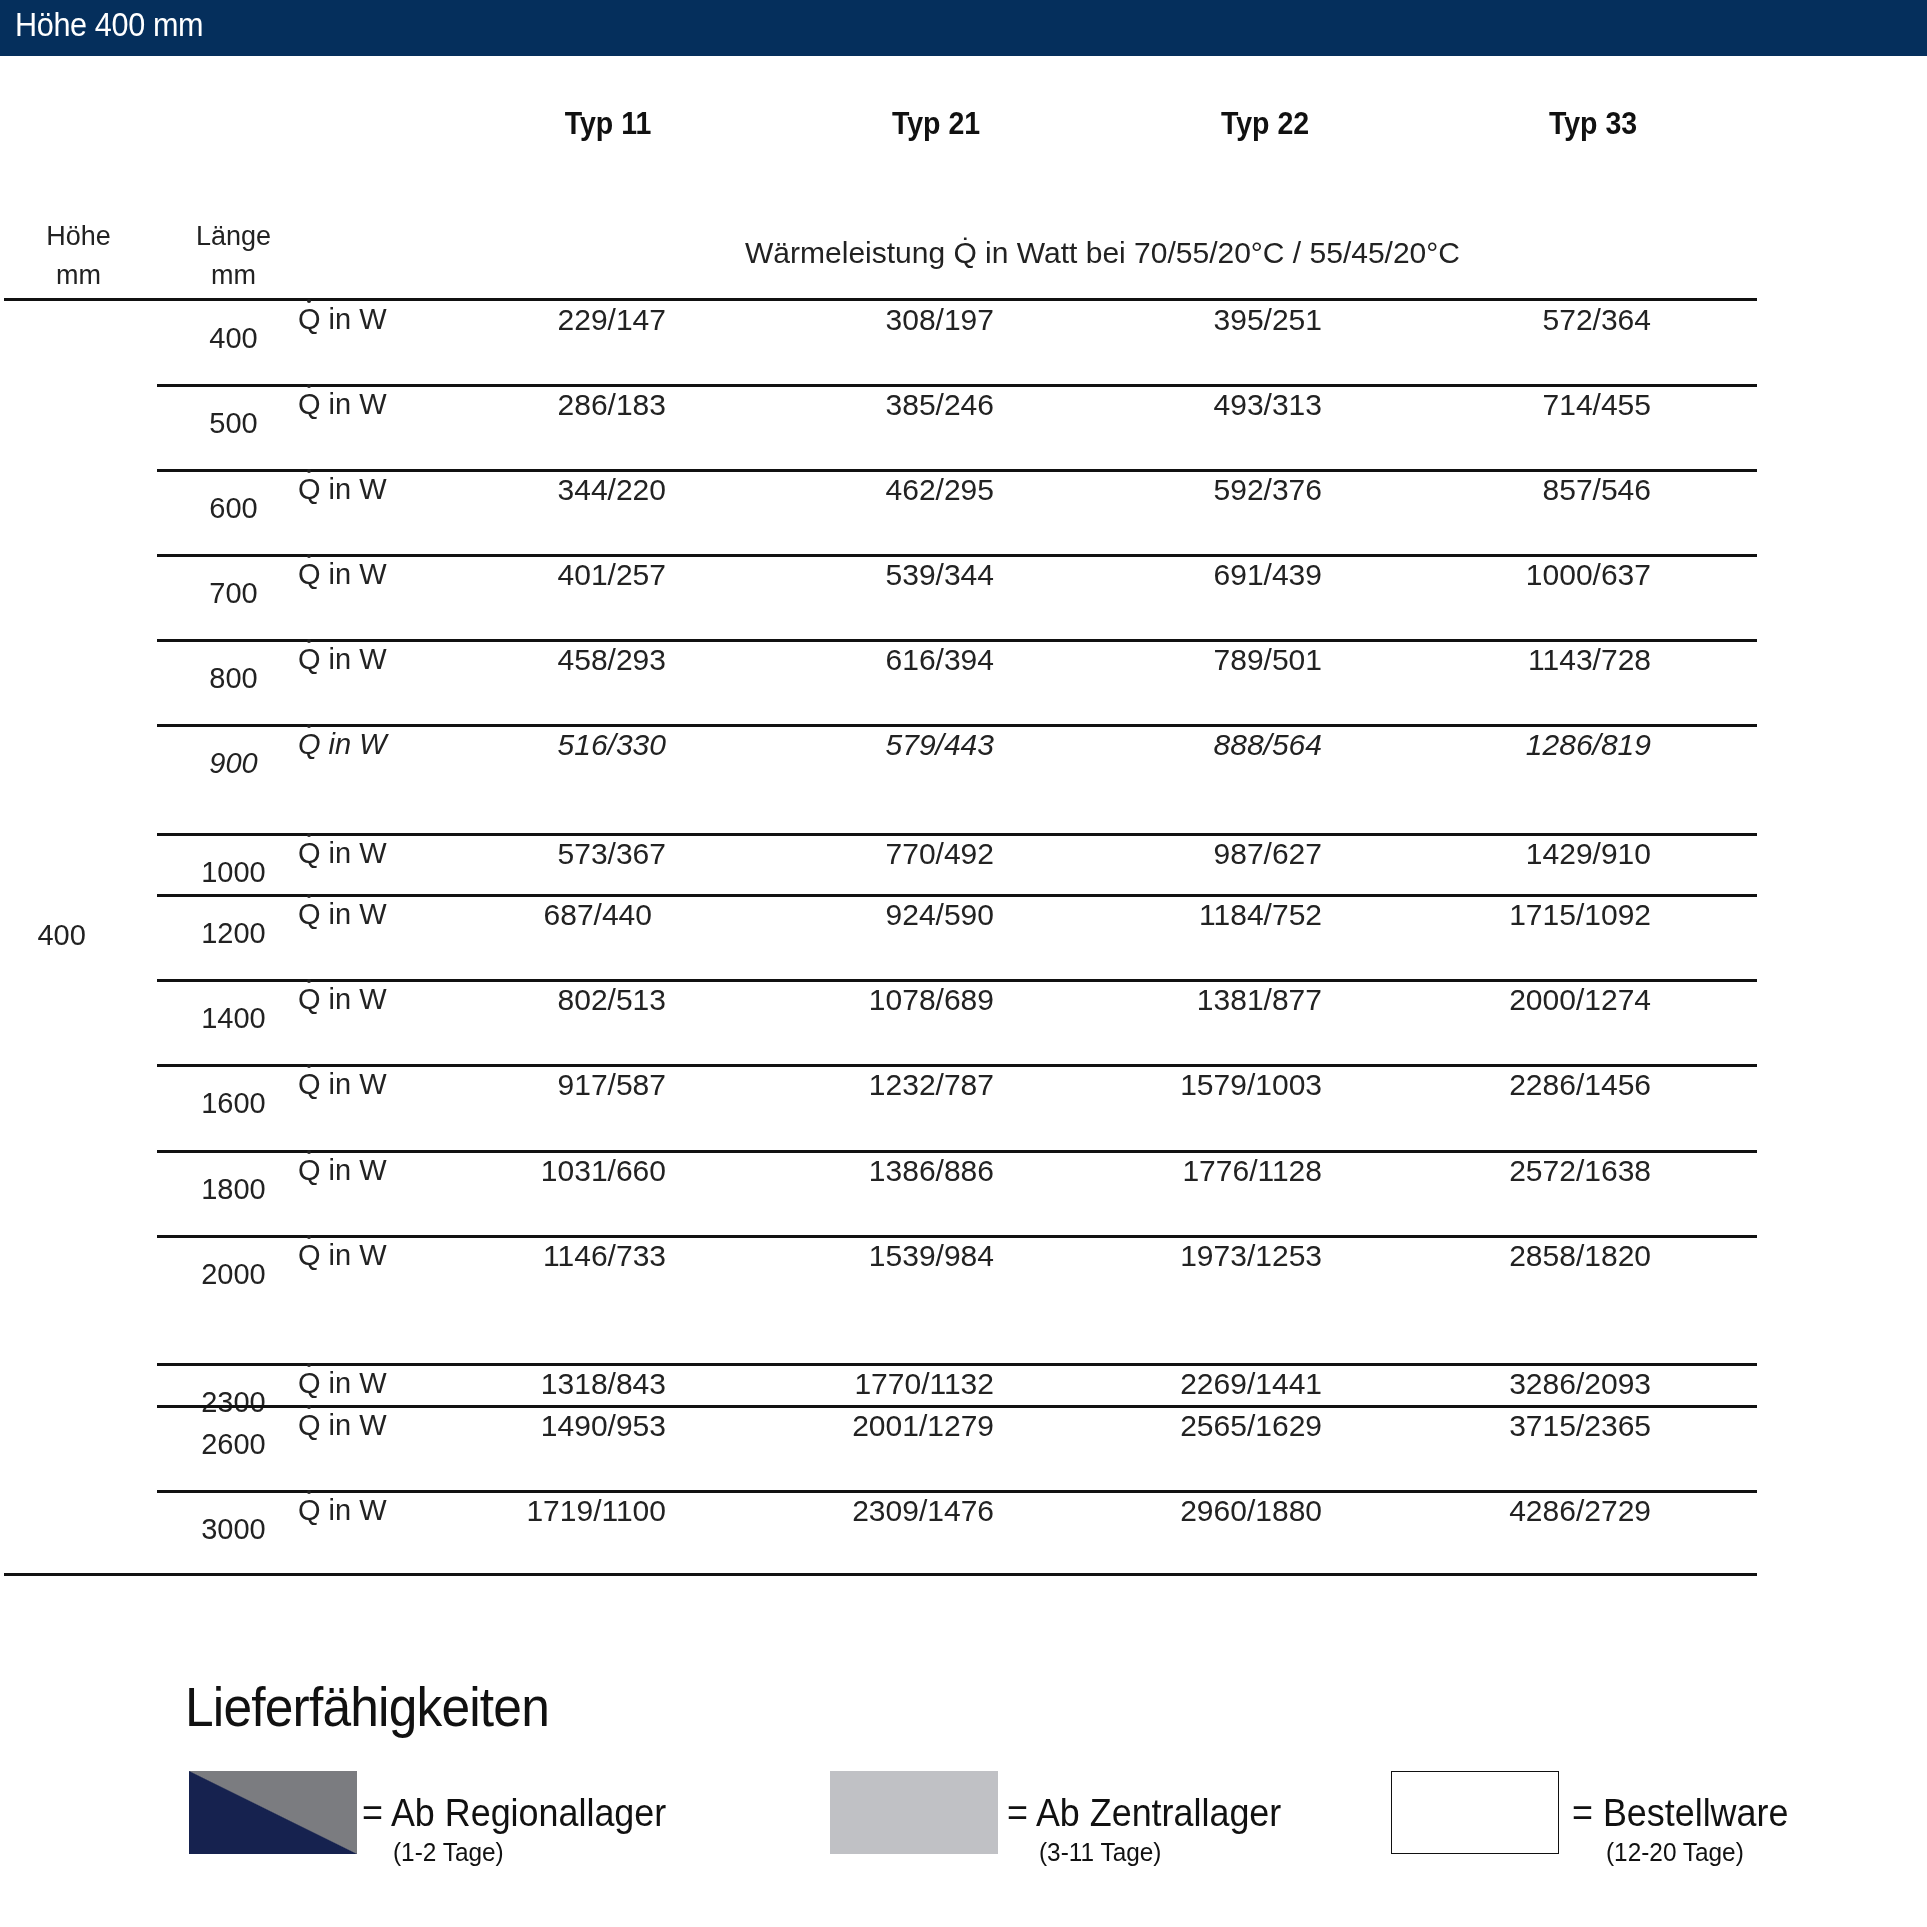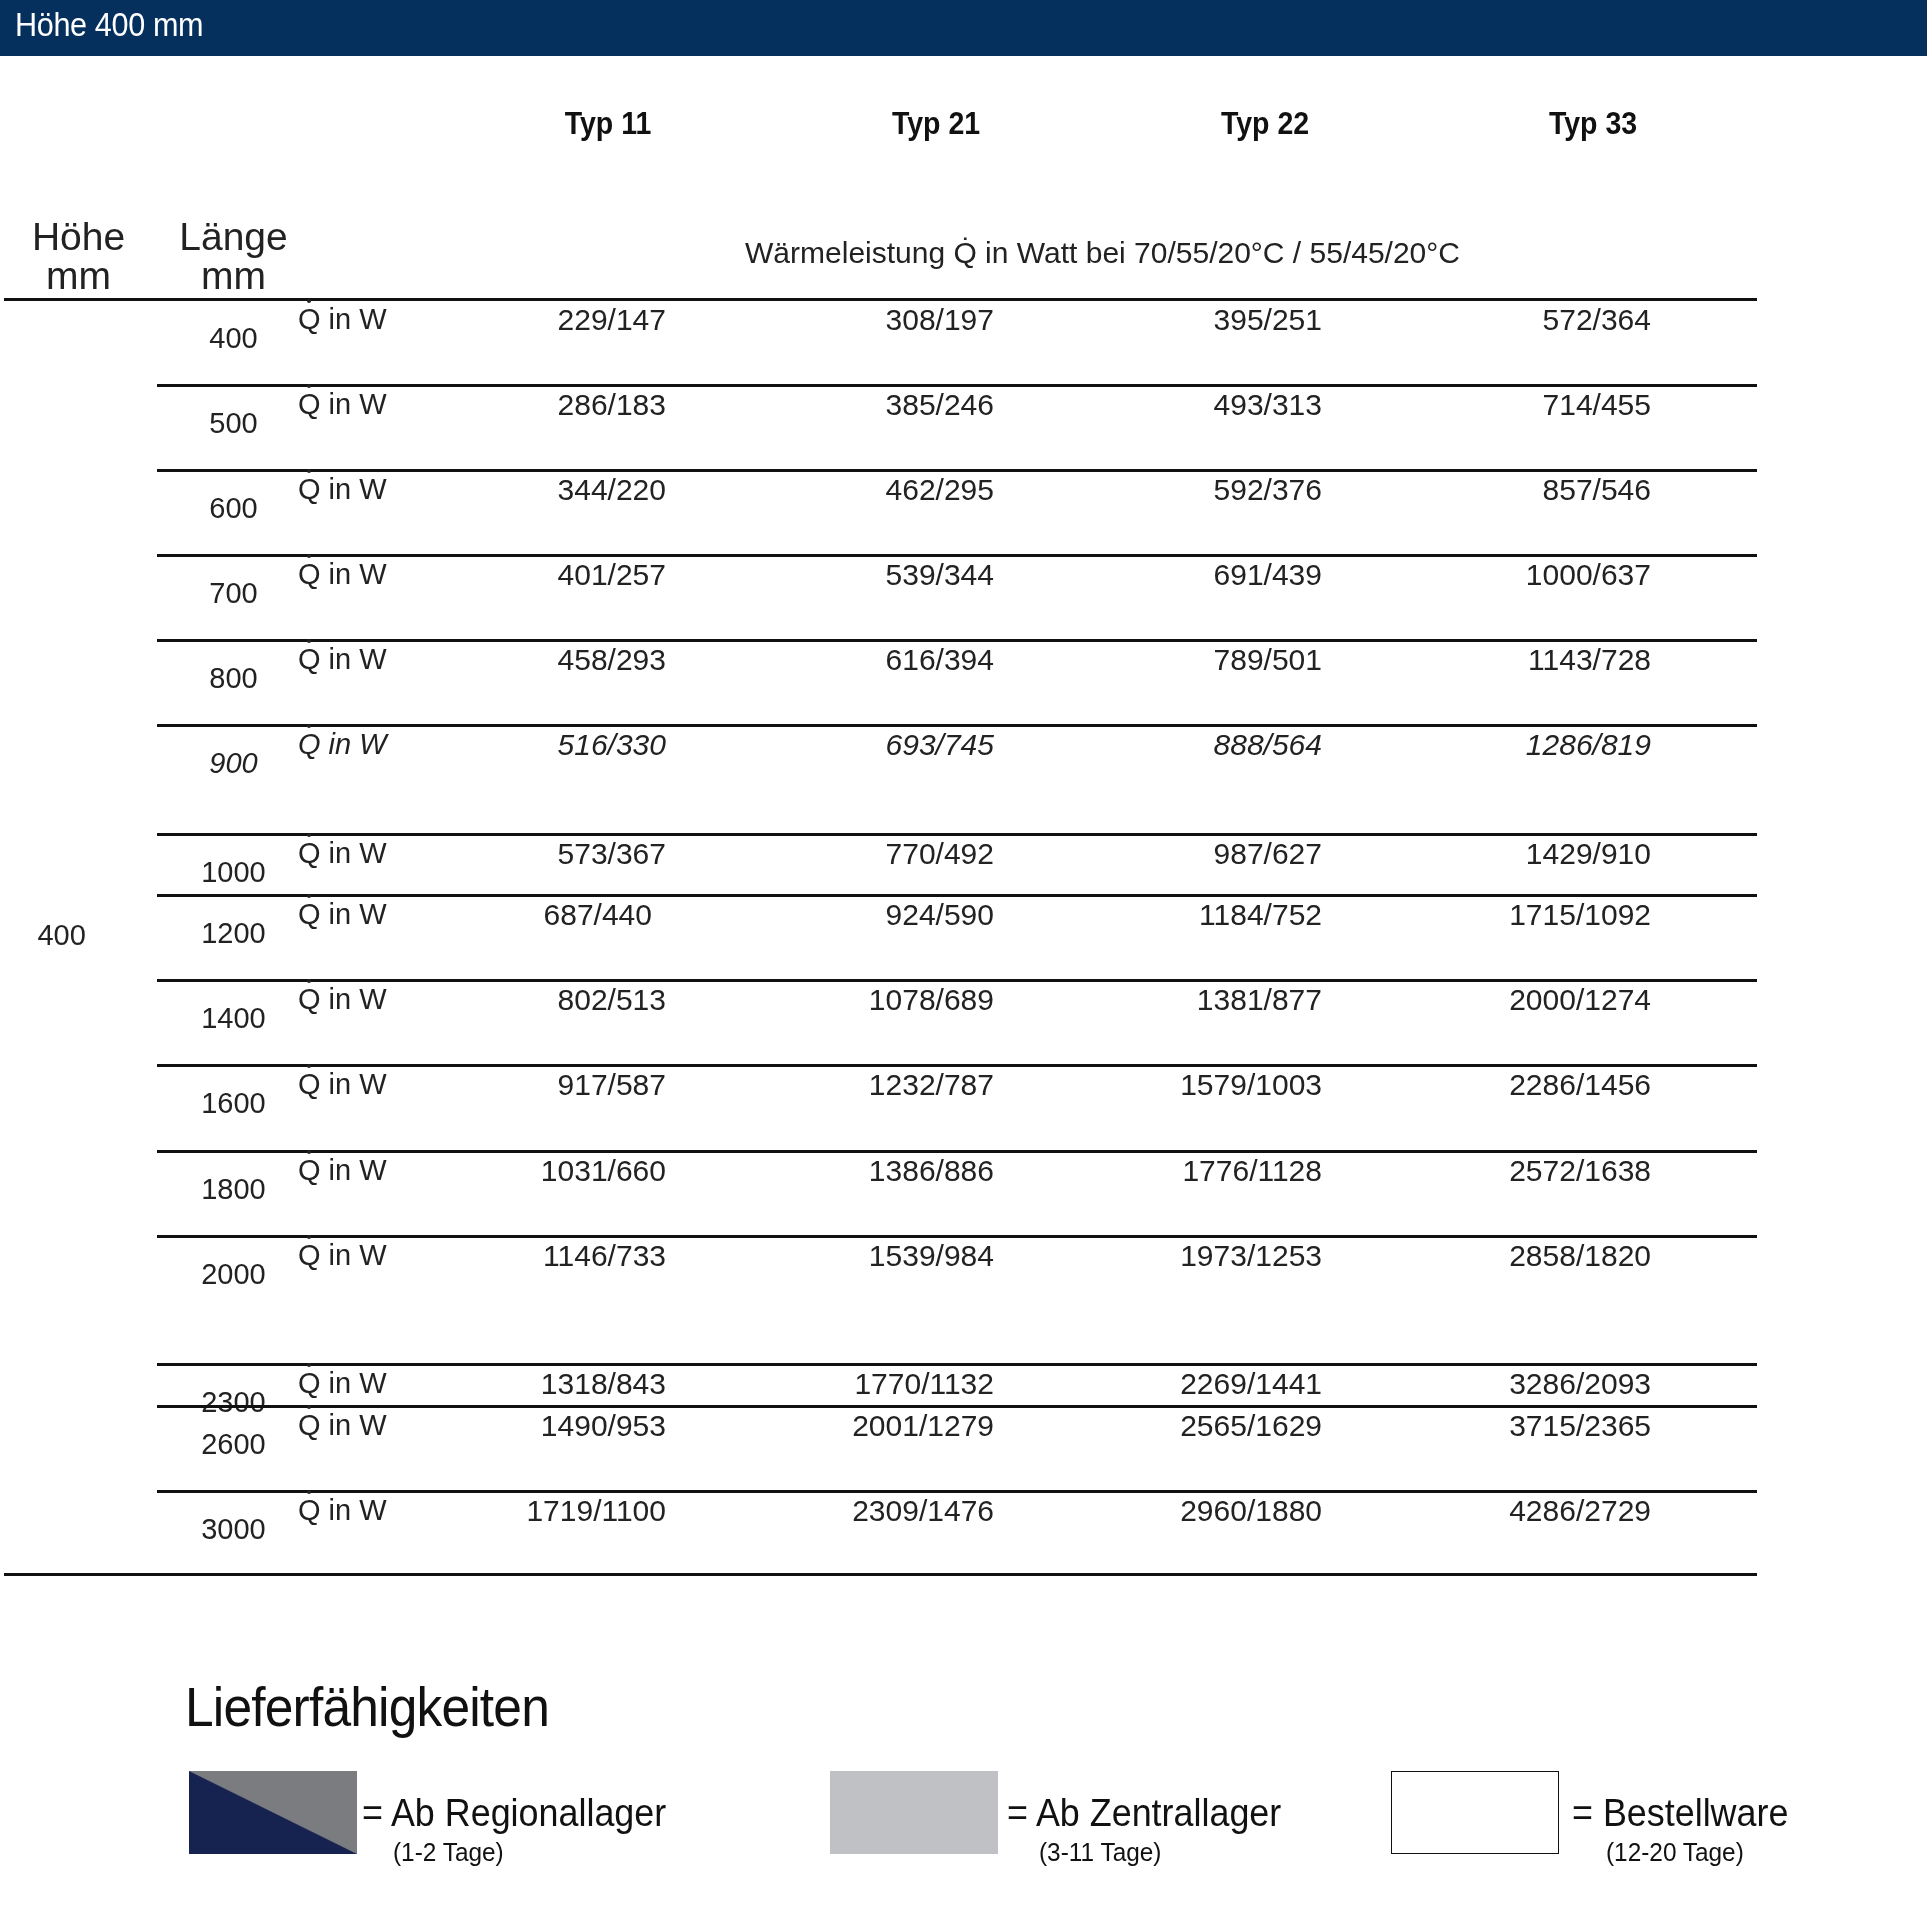--- a/index.html
+++ b/index.html
@@ -17,21 +17,21 @@
   }
 
   .typ-header {
     position: absolute; top: 106px; width: 212px; margin-left: -106px;
     text-align: center; font-size: 31px; font-weight: bold; color: #111;
     transform: scaleX(0.92);
   }
 
   .col-head {
     position: absolute; width: 141px; margin-left: -71px; text-align: center;
-    font-size: 39px; line-height: 39px; color: #222;
+    font-size: 27px; line-height: 39px; color: #222;
   }
 
   .waerme-label {
     position: absolute; top: 236px; left: 732px; width: 741px; text-align: center;
     font-size: 30px; color: #222; white-space: nowrap;
   }
 
   .hrule {
     position: absolute; height: 2.6px; background: #111;
   }
@@ -157,21 +157,21 @@
       <div class="val" style="left: 437px;">458/293</div>
       <div class="val" style="left: 765px;">616/394</div>
       <div class="val" style="left: 1093px;">789/501</div>
       <div class="val" style="left: 1422px;">1143/728</div>
     </div>
     <div class="row" style="top: 724px; font-style: italic;">
       <div class="row-sep"></div>
       <div class="laenge-cell">900</div>
       <div class="q-label"><span class="q-dot">Q</span><span style="white-space: pre;"> in W</span></div>
       <div class="val" style="left: 437px;">516/330</div>
-      <div class="val" style="left: 765px;">693/745</div>
+      <div class="val" style="left: 765px;">579/443</div>
       <div class="val" style="left: 1093px;">888/564</div>
       <div class="val" style="left: 1422px;">1286/819</div>
     </div>
     <div class="row" style="top: 809px; margin-top: 24px;">
       <div class="row-sep"></div>
       <div class="laenge-cell">1000</div>
       <div class="q-label"><span class="q-dot">Q</span><span style="white-space: pre;"> in W</span></div>
       <div class="val" style="left: 437px;">573/367</div>
       <div class="val" style="left: 765px;">770/492</div>
       <div class="val" style="left: 1093px;">987/627</div>

